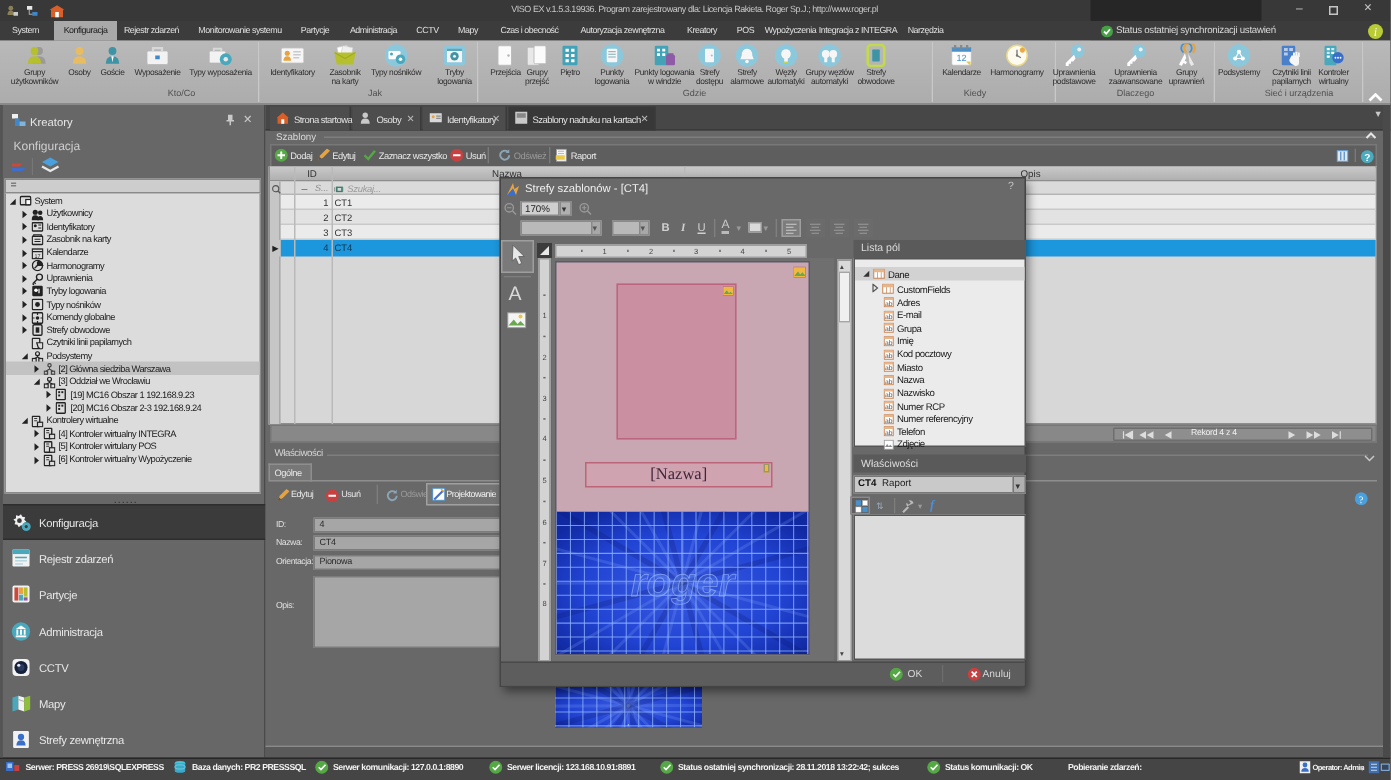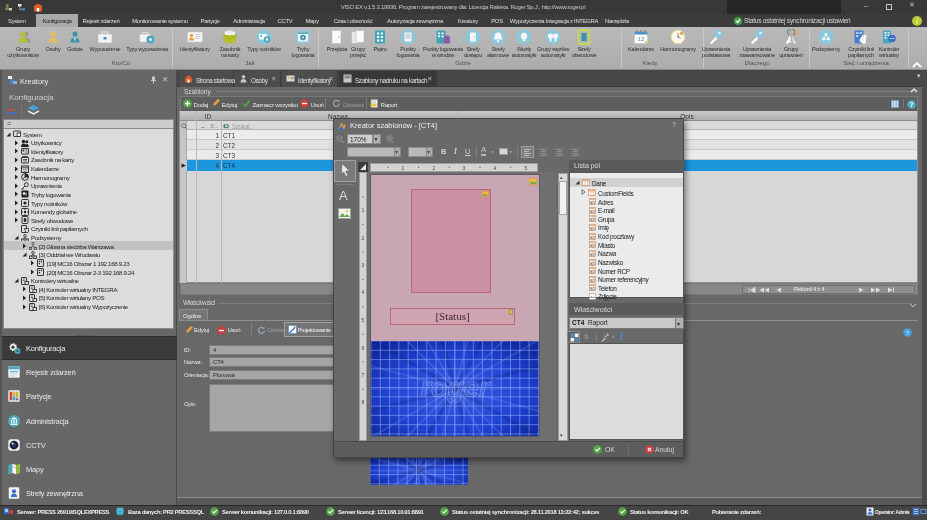--- a/index.html
+++ b/index.html
@@ -787,21 +787,21 @@
     <path d="M0 9.3 H98" stroke="rgba(150,185,255,0.75)" stroke-width="0.7"></path>
     <path d="M0 18.6 H98" stroke="rgba(150,185,255,0.75)" stroke-width="0.7"></path>
     <path d="M0 27.9 H98" stroke="rgba(150,185,255,0.75)" stroke-width="0.7"></path>
     <text x="49.0" y="27" font-size="0.1" font-family="Liberation Sans" font-style="italic" font-weight="bold" text-anchor="middle" fill="rgba(90,130,240,0.25)" stroke="rgba(165,195,255,0.6)" stroke-width="0.6">roger</text>
   </svg>
 <div class="abs" style="left:333px;top:118px;width:351px;height:340px;background:#696969;border:1px solid #454545;box-shadow:2px 3px 6px rgba(0,0,0,0.45);"></div>
 <svg class="abs" style="left:337px;top:121px" width="10" height="10" viewBox="0 0 10 10">
     <path d="M1 9 L5 1 6 5 9 3 7 9z" fill="#e8a33d"></path>
     <path d="M1 9 L5 4.5 7 9z" fill="#3a6fc9"></path>
   </svg>
-<div class="abs txt" style="left:350px;top:121px;font-size:7.5px;color:#f0f0f0;font-weight:normal;">Kreator szablonów - [CT4]</div>
+<div class="abs txt" style="left:350px;top:121px;font-size:7.5px;color:#f0f0f0;font-weight:normal;">Strefy szablonów - [CT4]</div>
 <div class="abs txt" style="left:672px;top:121px;font-size:7px;color:#c9c9c9;font-weight:normal;">?</div>
 <svg class="abs" style="left:336px;top:135px" width="9" height="9" viewBox="0 0 9 9">
     <circle cx="3.5" cy="3.5" r="2.8" fill="none" stroke="#999" stroke-width="0.9"></circle>
     <path d="M5.7 5.7 L8 8" stroke="#999" stroke-width="1"></path>
     <path d="M2 3.5 h3" stroke="#999" stroke-width="0.8"></path>
   </svg>
 <div class="abs" style="left:347px;top:134px;width:26px;height:10px;background:#cfcfcf;border:1px solid #8a8a8a;"></div>
 <div class="abs txt" style="left:350px;top:135.5px;font-size:6.5px;color:#222;font-weight:normal;">170%</div>
 <div class="abs" style="left:373px;top:134px;width:8px;height:10px;background:#b0b0b0;border:1px solid #8a8a8a;"></div>
 <div class="abs txt" style="left:374.5px;top:135px;font-size:6px;color:#333;font-weight:normal;">▾</div>
@@ -893,21 +893,21 @@
 <div class="abs" style="left:411px;top:189px;width:80px;height:104px;background:#ca8fa0;border:1px solid #bc6580;"></div>
 <svg class="abs" style="left:482px;top:190px" width="8" height="8" viewBox="0 0 8 8">
     <rect x="0" y="1" width="7" height="6" fill="#f0b840" stroke="#b77" stroke-width="0.5"></rect>
     <path d="M0.5 6 l2-2.5 1.5 2 1-1 1.5 1.5z" fill="#6aa84f"></path>
   </svg>
 <svg class="abs" style="left:529px;top:177px" width="9" height="9" viewBox="0 0 9 9">
     <rect x="0" y="1" width="8" height="7" fill="#f0b840" stroke="#b77" stroke-width="0.5"></rect>
     <path d="M0.5 7 l2.5-3 1.5 2 1.5-1.5 2 2.5z" fill="#6aa84f"></path>
   </svg>
 <div class="abs" style="left:390px;top:307.5px;width:125px;height:17.5px;background:#cfa3b0;border:1px solid #bc6478;"></div>
-<div class="abs" style="left:390px;top:307.5px;width:125px;height:17.5px;text-align:center;line-height:17.5px;font-family:'Liberation Serif',serif;font-size:11px;color:#40263a;">[Status]</div>
+<div class="abs" style="left:390px;top:307.5px;width:125px;height:17.5px;text-align:center;line-height:17.5px;font-family:'Liberation Serif',serif;font-size:11px;color:#40263a;">[Nazwa]</div>
 <div class="abs" style="left:509px;top:309px;width:4px;height:6px;background:#f0b840;border:0.5px solid #996;"></div>
 <svg class="abs" style="left:371px;top:341px" width="168" height="95" viewBox="0 0 168 95">
     <rect width="168" height="95" fill="#1638c2"></rect>
     <radialGradient id="rg168" cx="50%" cy="55%" r="65%">
       <stop offset="0%" stop-color="#3a5ae0"></stop>
       <stop offset="60%" stop-color="#2244d4"></stop>
       <stop offset="100%" stop-color="#1028a0"></stop>
     </radialGradient>
     <rect width="168" height="95" fill="url(#rg168)"></rect>
     <path d="M84.0 47.5 L252 48" stroke="rgba(140,175,255,0.2)" stroke-width="2"></path>

